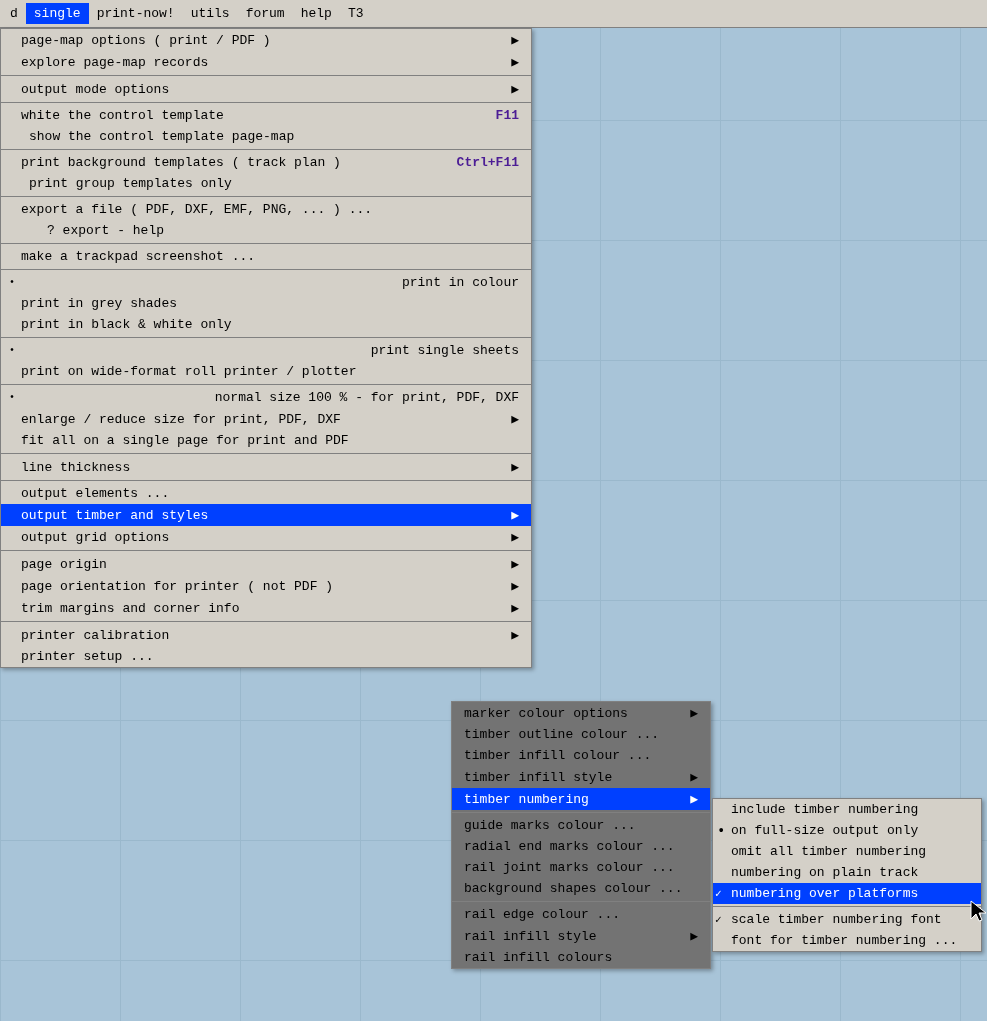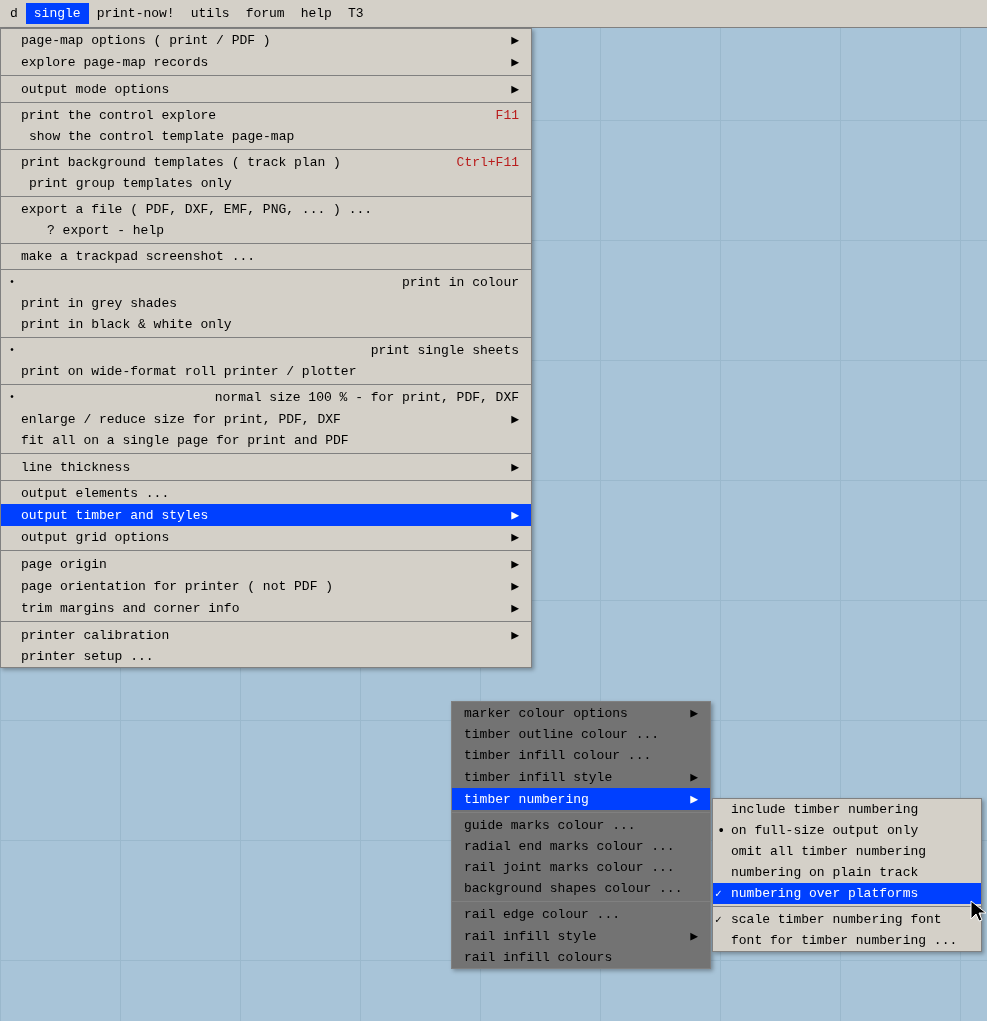--- a/index.html
+++ b/index.html
@@ -79,21 +79,22 @@
       margin-right: 4px;
       font-size: 10px;
     }
     .menu-separator {
       height: 1px;
       background: #808080;
       margin: 2px 0;
     }
     .menu-item .shortcut {
       margin-left: 4px;
-      color: #b91c1c;
+      color: #4c1d95;
+      font-weight: bold;
     }
     .menu-item .arrow {
       margin-left: 8px;
     }
 
     
     .submenu-1 {
       position: absolute;
       top: 0;
       left: 450px;
@@ -165,21 +166,21 @@
   </div>
   <div class="menu-separator"></div>
 
   <div class="menu-item">
     <span>output mode options</span>
     <span class="arrow">▶</span>
   </div>
   <div class="menu-separator"></div>
 
   <div class="menu-item">
-    <span>print the control explore</span>
+    <span>white the control template</span>
     <span class="shortcut">F11</span>
   </div>
   <div class="menu-item" style="padding-left:28px;">
     <span>show the control template page-map</span>
   </div>
   <div class="menu-separator"></div>
 
   <div class="menu-item">
     <span>print background templates ( track plan )</span>
     <span class="shortcut">Ctrl+F11</span>

